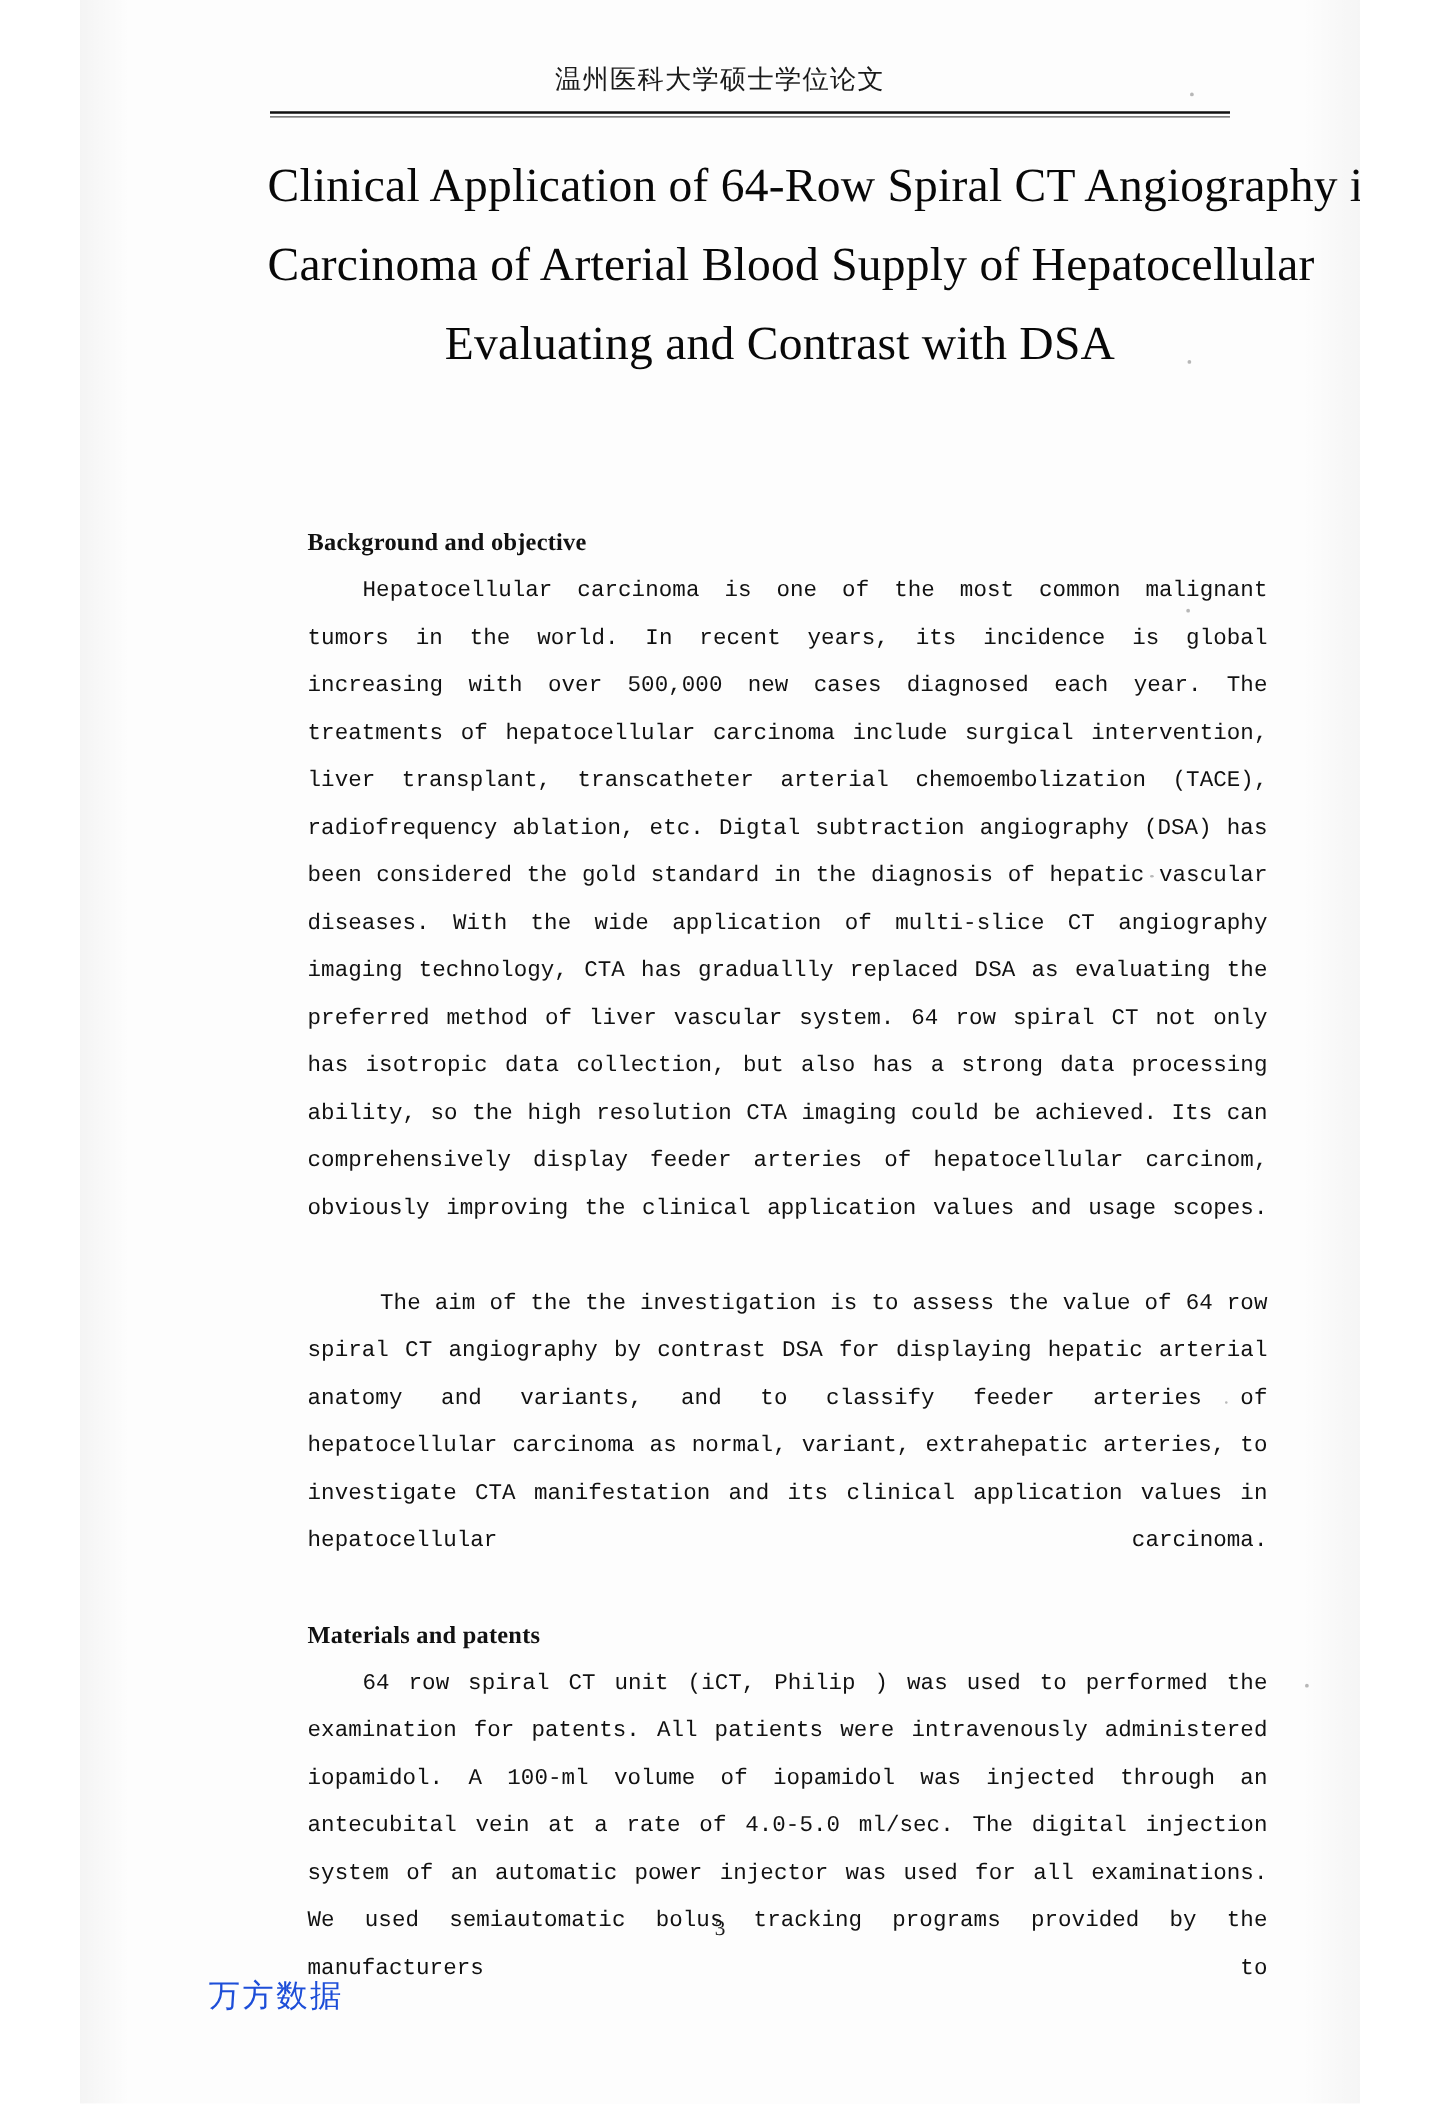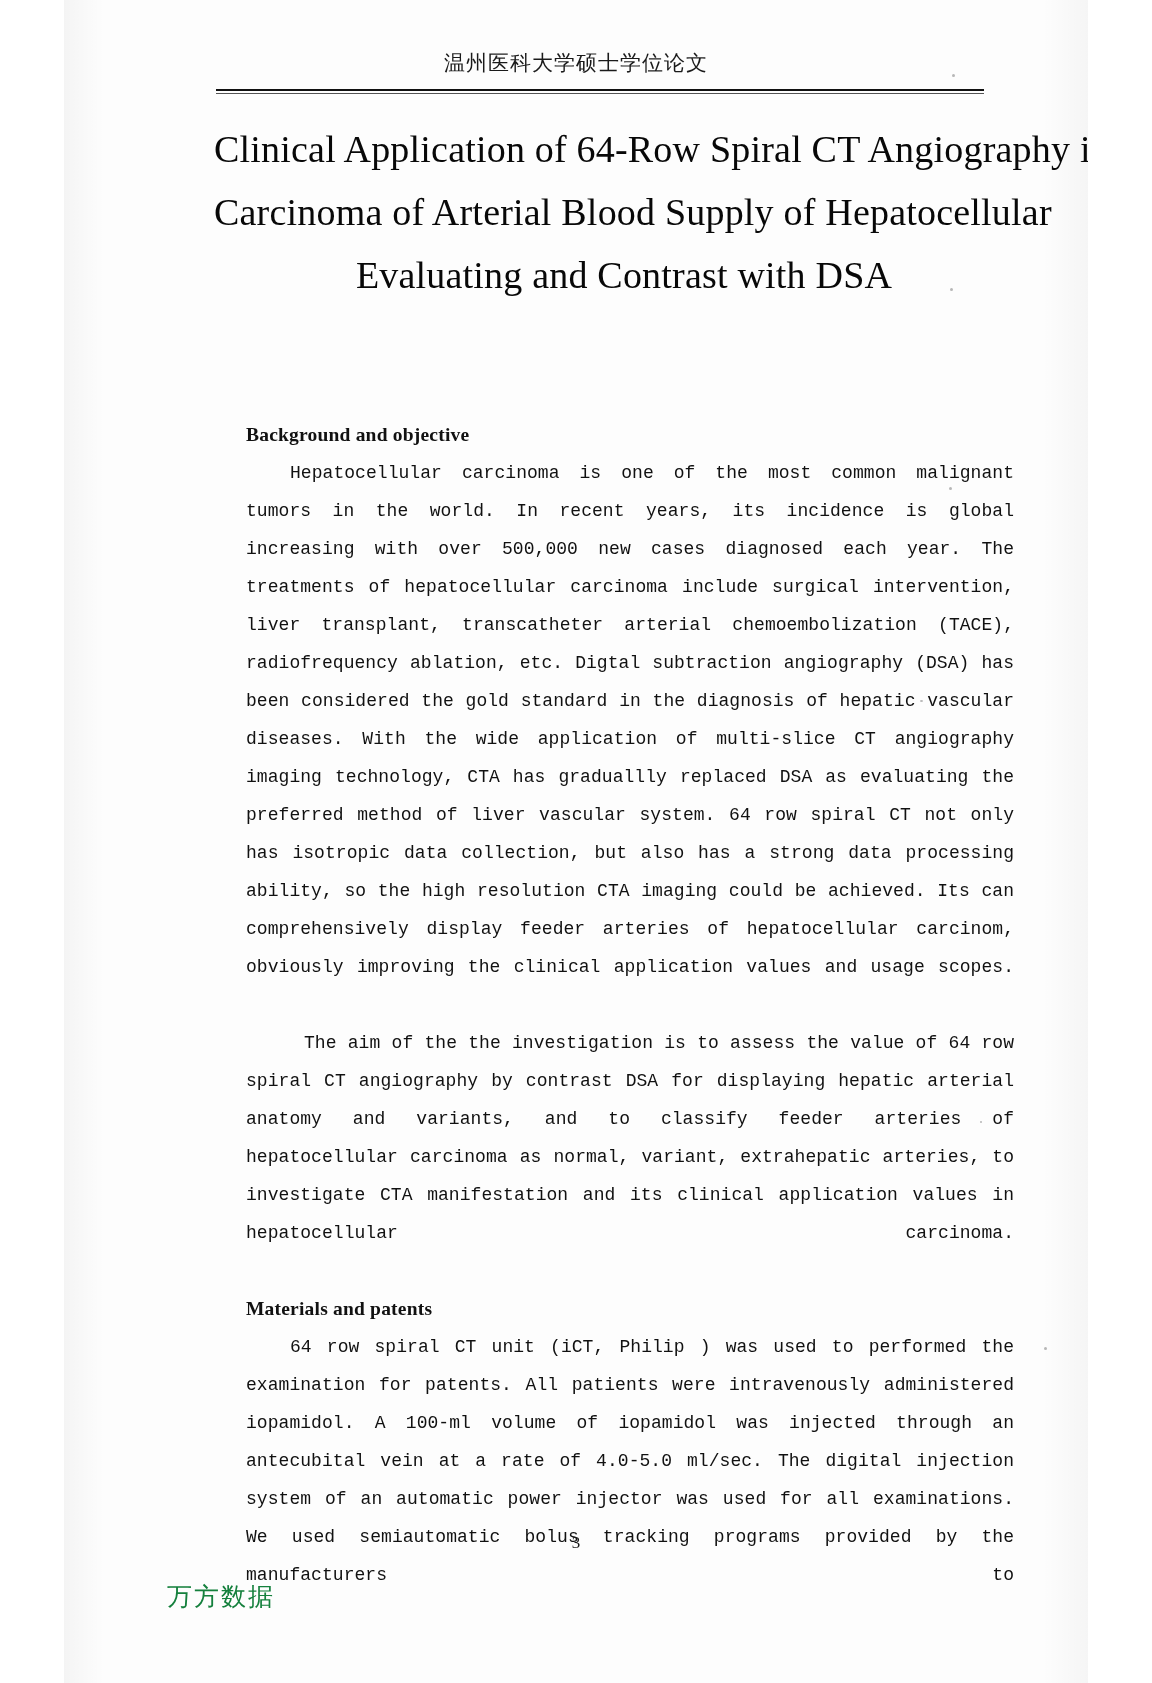--- a/index.html
+++ b/index.html
@@ -131,21 +131,21 @@
     color: #1a1a1a;
   }
 
   
   .watermark {
     position: absolute;
     left: 103px;
     top: 1580px;
     font-family: "DejaVu Serif", "Liberation Serif", serif;
     font-size: 25px;
-    color: #15803d;
+    color: #1d4ed8;
     letter-spacing: 2px;
   }
 
   
   .speck {
     position: absolute;
     background: #9f9f9f;
     border-radius: 50%;
     opacity: 0.75;
   }

